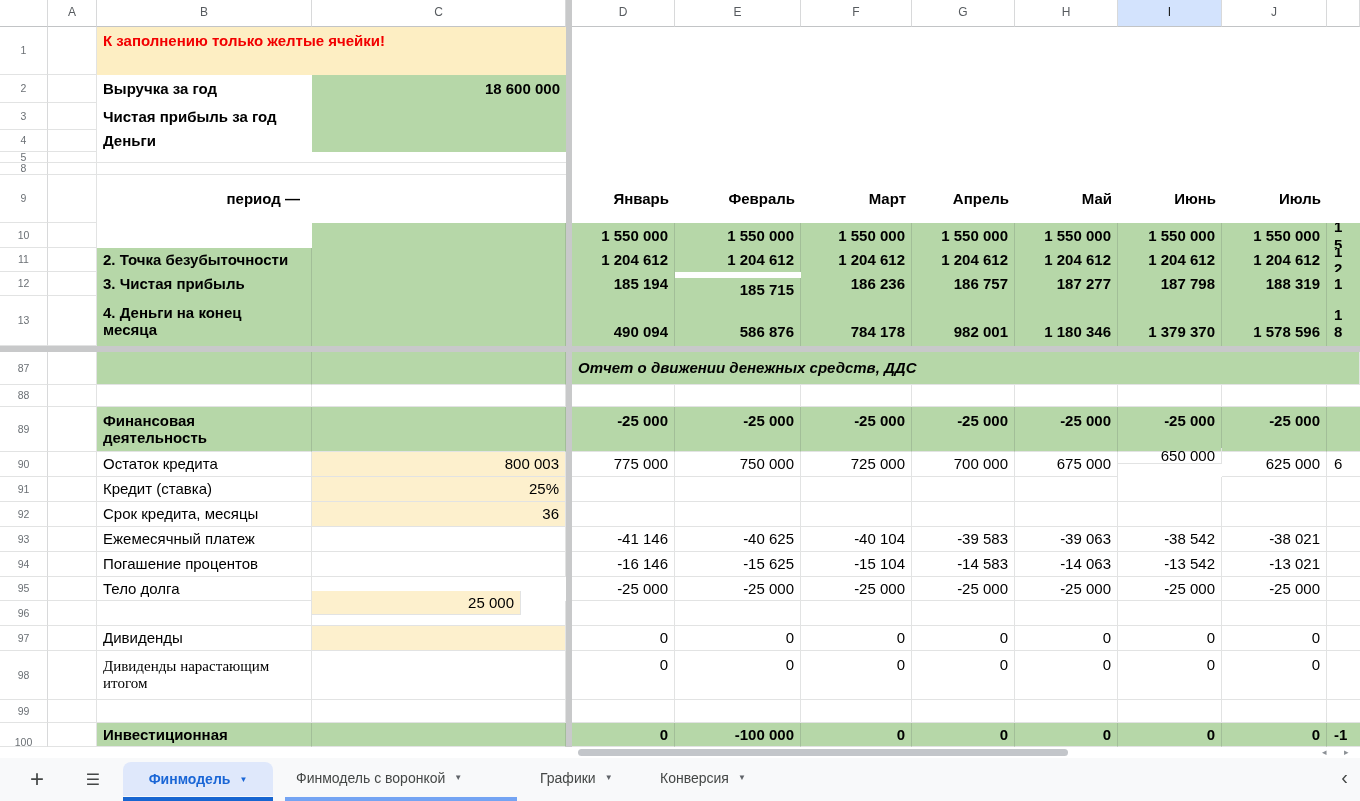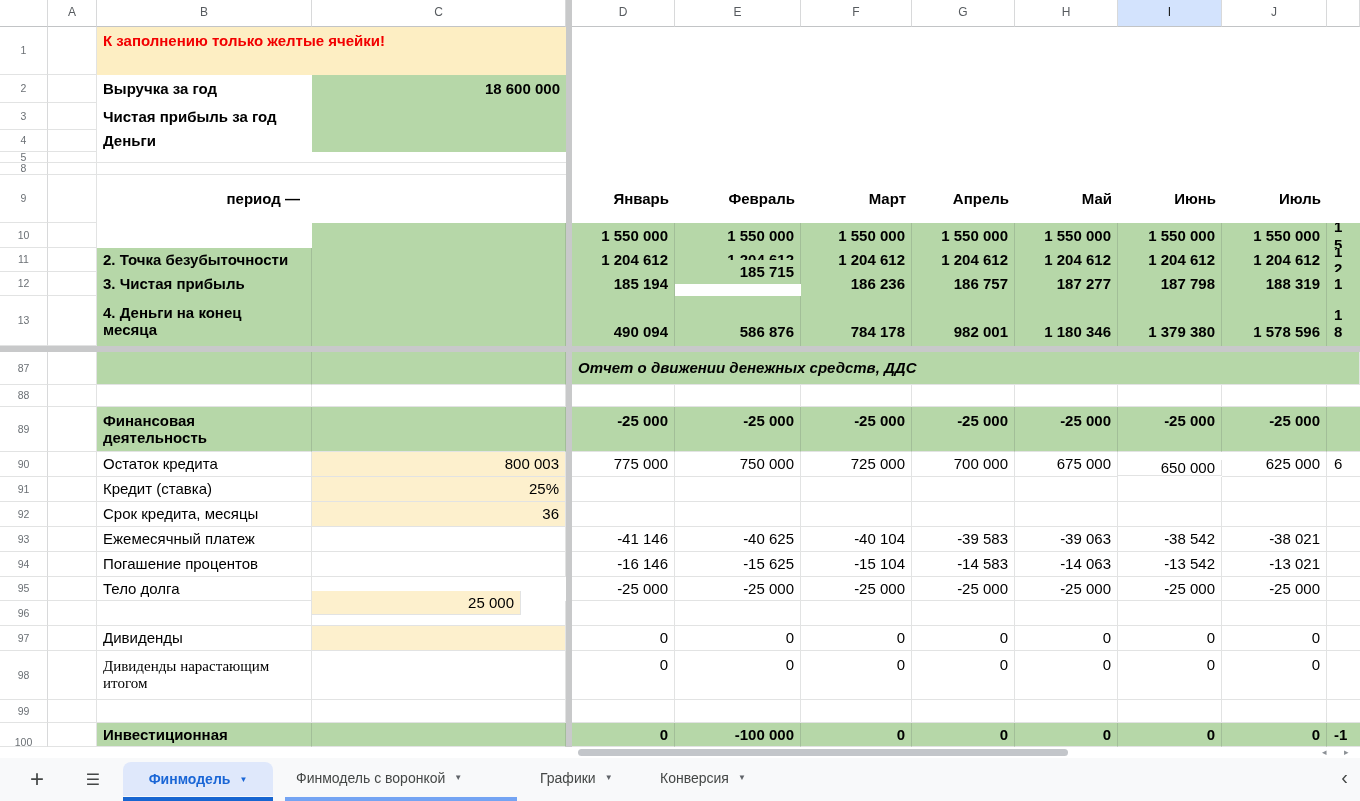--- a/index.html
+++ b/index.html
@@ -151,36 +151,36 @@
       <div class="cell green gv bold right" style="left: 675px; top: 248px; width: 126px; height: 24px;">1 204 612</div>
       <div class="cell green gv bold right" style="left: 801px; top: 248px; width: 111px; height: 24px;">1 204 612</div>
       <div class="cell green gv bold right" style="left: 912px; top: 248px; width: 103px; height: 24px;">1 204 612</div>
       <div class="cell green gv bold right" style="left: 1015px; top: 248px; width: 103px; height: 24px;">1 204 612</div>
       <div class="cell green gv bold right" style="left: 1118px; top: 248px; width: 104px; height: 24px;">1 204 612</div>
       <div class="cell green gv bold right" style="left: 1222px; top: 248px; width: 105px; height: 24px;">1 204 612</div>
       <div class="cell green bold left k" style="left: 1327px; top: 248px; width: 33px; height: 24px;">1 2</div>
       <div class="cell green gv bold left prew" style="left: 97px; top: 272px; width: 215px; height: 24px;">3. Чистая прибыль</div>
       <div class="cell green gv" style="left: 312px; top: 272px; width: 254px; height: 24px;"></div>
       <div class="cell green gv bold right" style="left: 572px; top: 272px; width: 103px; height: 24px;">185 194</div>
-      <div class="cell green gv bold right" style="left: 675px; top: 260px; width: 126px; height: 24px;">185 715</div>
+      <div class="cell green gv bold right" style="left: 675px; top: 278px; width: 126px; height: 24px;">185 715</div>
       <div class="cell green gv bold right" style="left: 801px; top: 272px; width: 111px; height: 24px;">186 236</div>
       <div class="cell green gv bold right" style="left: 912px; top: 272px; width: 103px; height: 24px;">186 757</div>
       <div class="cell green gv bold right" style="left: 1015px; top: 272px; width: 103px; height: 24px;">187 277</div>
       <div class="cell green gv bold right" style="left: 1118px; top: 272px; width: 104px; height: 24px;">187 798</div>
       <div class="cell green gv bold right" style="left: 1222px; top: 272px; width: 105px; height: 24px;">188 319</div>
       <div class="cell green bold left k" style="left: 1327px; top: 272px; width: 33px; height: 24px;">1</div>
       <div class="cell green gv bold left prew" style="left: 97px; top: 296px; width: 215px; height: 50px;">4. Деньги на конец
 месяца</div>
       <div class="cell green gv" style="left: 312px; top: 296px; width: 254px; height: 50px;"></div>
       <div class="cell green gv bold right bot" style="left: 572px; top: 296px; width: 103px; height: 50px;">490 094</div>
       <div class="cell green gv bold right bot" style="left: 675px; top: 296px; width: 126px; height: 50px;">586 876</div>
       <div class="cell green gv bold right bot" style="left: 801px; top: 296px; width: 111px; height: 50px;">784 178</div>
       <div class="cell green gv bold right bot" style="left: 912px; top: 296px; width: 103px; height: 50px;">982 001</div>
       <div class="cell green gv bold right bot" style="left: 1015px; top: 296px; width: 103px; height: 50px;">1 180 346</div>
-      <div class="cell green gv bold right bot" style="left: 1118px; top: 296px; width: 104px; height: 50px;">1 379 380</div>
+      <div class="cell green gv bold right bot" style="left: 1118px; top: 296px; width: 104px; height: 50px;">1 379 370</div>
       <div class="cell green gv bold right bot" style="left: 1222px; top: 296px; width: 105px; height: 50px;">1 578 596</div>
       <div class="cell green bold left k bot" style="left: 1327px; top: 296px; width: 33px; height: 50px;">1 8</div>
       <div class="cell green gv b" style="left: 97px; top: 352px; width: 215px; height: 33px;"></div>
       <div class="cell green gv b" style="left: 312px; top: 352px; width: 254px; height: 33px;"></div>
       <div class="cell green b bold ital left" style="left: 572px; top: 352px; width: 788px; height: 33px;">Отчет о движении денежных средств, ДДС</div>
       <div class="cell b left prew" style="left: 97px; top: 385px; width: 215px; height: 22px;"></div>
       <div class="cell b right" style="left: 312px; top: 385px; width: 254px; height: 22px;"></div>
       <div class="cell b right" style="left: 572px; top: 385px; width: 103px; height: 22px;"></div>
       <div class="cell b right" style="left: 675px; top: 385px; width: 126px; height: 22px;"></div>
       <div class="cell b right" style="left: 801px; top: 385px; width: 111px; height: 22px;"></div>
@@ -200,21 +200,21 @@
       <div class="cell green gv b right bold topv" style="left: 1118px; top: 407px; width: 104px; height: 45px;">-25 000</div>
       <div class="cell green gv b right bold topv" style="left: 1222px; top: 407px; width: 105px; height: 45px;">-25 000</div>
       <div class="cell green b k left bold" style="left: 1327px; top: 407px; width: 33px; height: 45px;"></div>
       <div class="cell b left prew" style="left: 97px; top: 452px; width: 215px; height: 25px;">Остаток кредита</div>
       <div class="cell yellow b right" style="left: 312px; top: 452px; width: 254px; height: 25px;">800 003</div>
       <div class="cell b right" style="left: 572px; top: 452px; width: 103px; height: 25px;">775 000</div>
       <div class="cell b right" style="left: 675px; top: 452px; width: 126px; height: 25px;">750 000</div>
       <div class="cell b right" style="left: 801px; top: 452px; width: 111px; height: 25px;">725 000</div>
       <div class="cell b right" style="left: 912px; top: 452px; width: 103px; height: 25px;">700 000</div>
       <div class="cell b right" style="left: 1015px; top: 452px; width: 103px; height: 25px;">675 000</div>
-      <div class="cell b right" style="left: 1118px; top: 460px; width: 104px; height: 16px;">650 000</div>
+      <div class="cell b right" style="left: 1118px; top: 448px; width: 104px; height: 16px;">650 000</div>
       <div class="cell b right" style="left: 1222px; top: 452px; width: 105px; height: 25px;">625 000</div>
       <div class="cell b k left" style="left: 1327px; top: 452px; width: 33px; height: 25px;">6</div>
       <div class="cell b left prew" style="left: 97px; top: 477px; width: 215px; height: 25px;">Кредит (ставка)</div>
       <div class="cell yellow b right" style="left: 312px; top: 477px; width: 254px; height: 25px;">25%</div>
       <div class="cell b right" style="left: 572px; top: 477px; width: 103px; height: 25px;"></div>
       <div class="cell b right" style="left: 675px; top: 477px; width: 126px; height: 25px;"></div>
       <div class="cell b right" style="left: 801px; top: 477px; width: 111px; height: 25px;"></div>
       <div class="cell b right" style="left: 912px; top: 477px; width: 103px; height: 25px;"></div>
       <div class="cell b right" style="left: 1015px; top: 477px; width: 103px; height: 25px;"></div>
       <div class="cell b right" style="left: 1118px; top: 477px; width: 104px; height: 25px;"></div>

